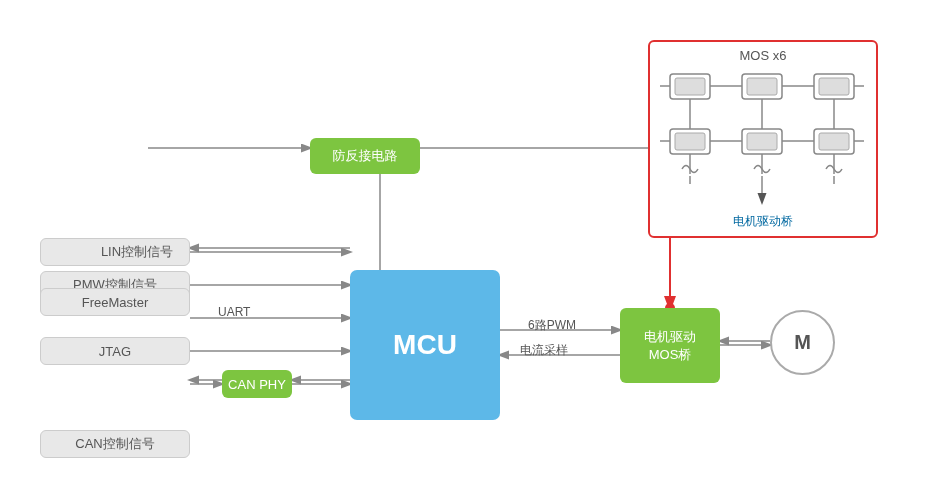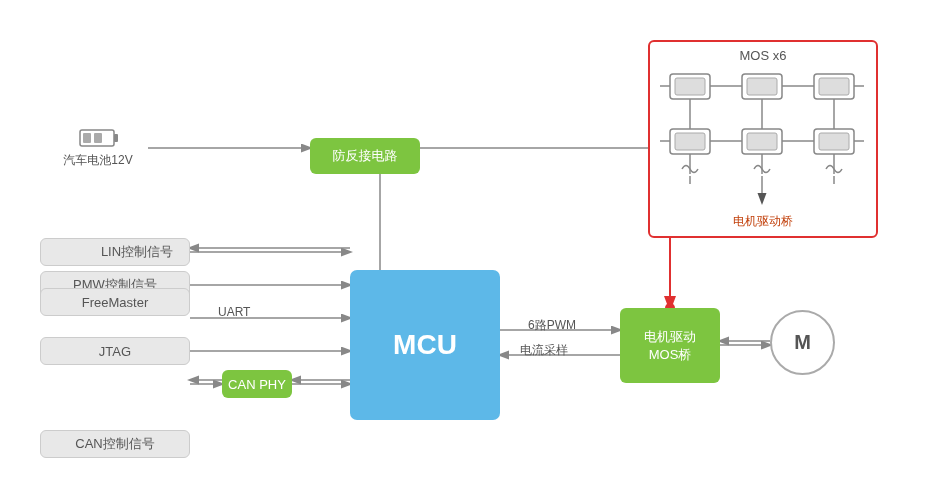--- a/index.html
+++ b/index.html
@@ -129,30 +129,20 @@
 
     <line x1="720" y1="345" x2="770" y2="345" stroke="#888" stroke-width="1.5" marker-end="url(#arrow)"></line>
     <line x1="770" y1="341" x2="720" y2="341" stroke="#888" stroke-width="1.5" marker-end="url(#arrow)"></line>
 
     <line x1="670" y1="230" x2="670" y2="308" stroke="#e03030" stroke-width="2" marker-end="url(#arrow-red)"></line>
 
     <circle cx="670" cy="308" r="5" fill="#e03030"></circle>
 
   </svg>
 
-  <div class="block" style="left:62px; top:120px; width:72px; height:56px; flex-direction:column;">
-
-    <svg width="40" height="20">
-      <rect x="2" y="2" width="34" height="16" rx="2" fill="none" stroke="#888" stroke-width="1.5"></rect>
-      <rect x="36" y="6" width="4" height="8" rx="1" fill="#888"></rect>
-      <rect x="5" y="5" width="8" height="10" rx="1" fill="#aaa"></rect>
-      <rect x="16" y="5" width="8" height="10" rx="1" fill="#aaa"></rect>
-    </svg>
-    <span style="font-size:12px; color:#555; margin-top:4px;">汽车电池12V</span>
-  </div>
 
   <div class="block block-green" style="left:310px; top:138px; width:110px; height:36px;">
     <span>防反接电路</span>
   </div>
 
   <div class="block block-blue" style="left:350px; top:270px; width:150px; height:150px;">
     <span>MCU</span>
   </div>
 
   <div class="block block-gray" style="left:40px; top:238px; width:150px; height:28px;padding-left:44px;">
@@ -243,21 +233,21 @@
 
       <line x1="60" y1="22" x2="72" y2="22" stroke="#888" stroke-width="1.5"></line>
       <line x1="132" y1="22" x2="144" y2="22" stroke="#888" stroke-width="1.5"></line>
 
       <line x1="60" y1="77" x2="72" y2="77" stroke="#888" stroke-width="1.5"></line>
       <line x1="132" y1="77" x2="144" y2="77" stroke="#888" stroke-width="1.5"></line>
 
       <line x1="102" y1="120" x2="102" y2="138" stroke="#888" stroke-width="1.5" marker-end="url(#arrow-dark)"></line>
     </svg>
     
-    <div class="mos-title" style="bottom:6px; width:100%; text-align:center; font-size:12px; color:#c2410c;">电机驱动桥</div>
+    <div class="mos-title" style="bottom:6px; width:100%; text-align:center; font-size:12px; color:#0369a1;">电机驱动桥</div>
   </div>
 
   <span class="label-text" style="left:218px; top:305px;">UART</span>
 
   <span class="label-text" style="left:528px; top:317px;">6路PWM</span>
 
   <span class="label-text" style="left:520px; top:342px;">电流采样</span>
 
 </div>
 

